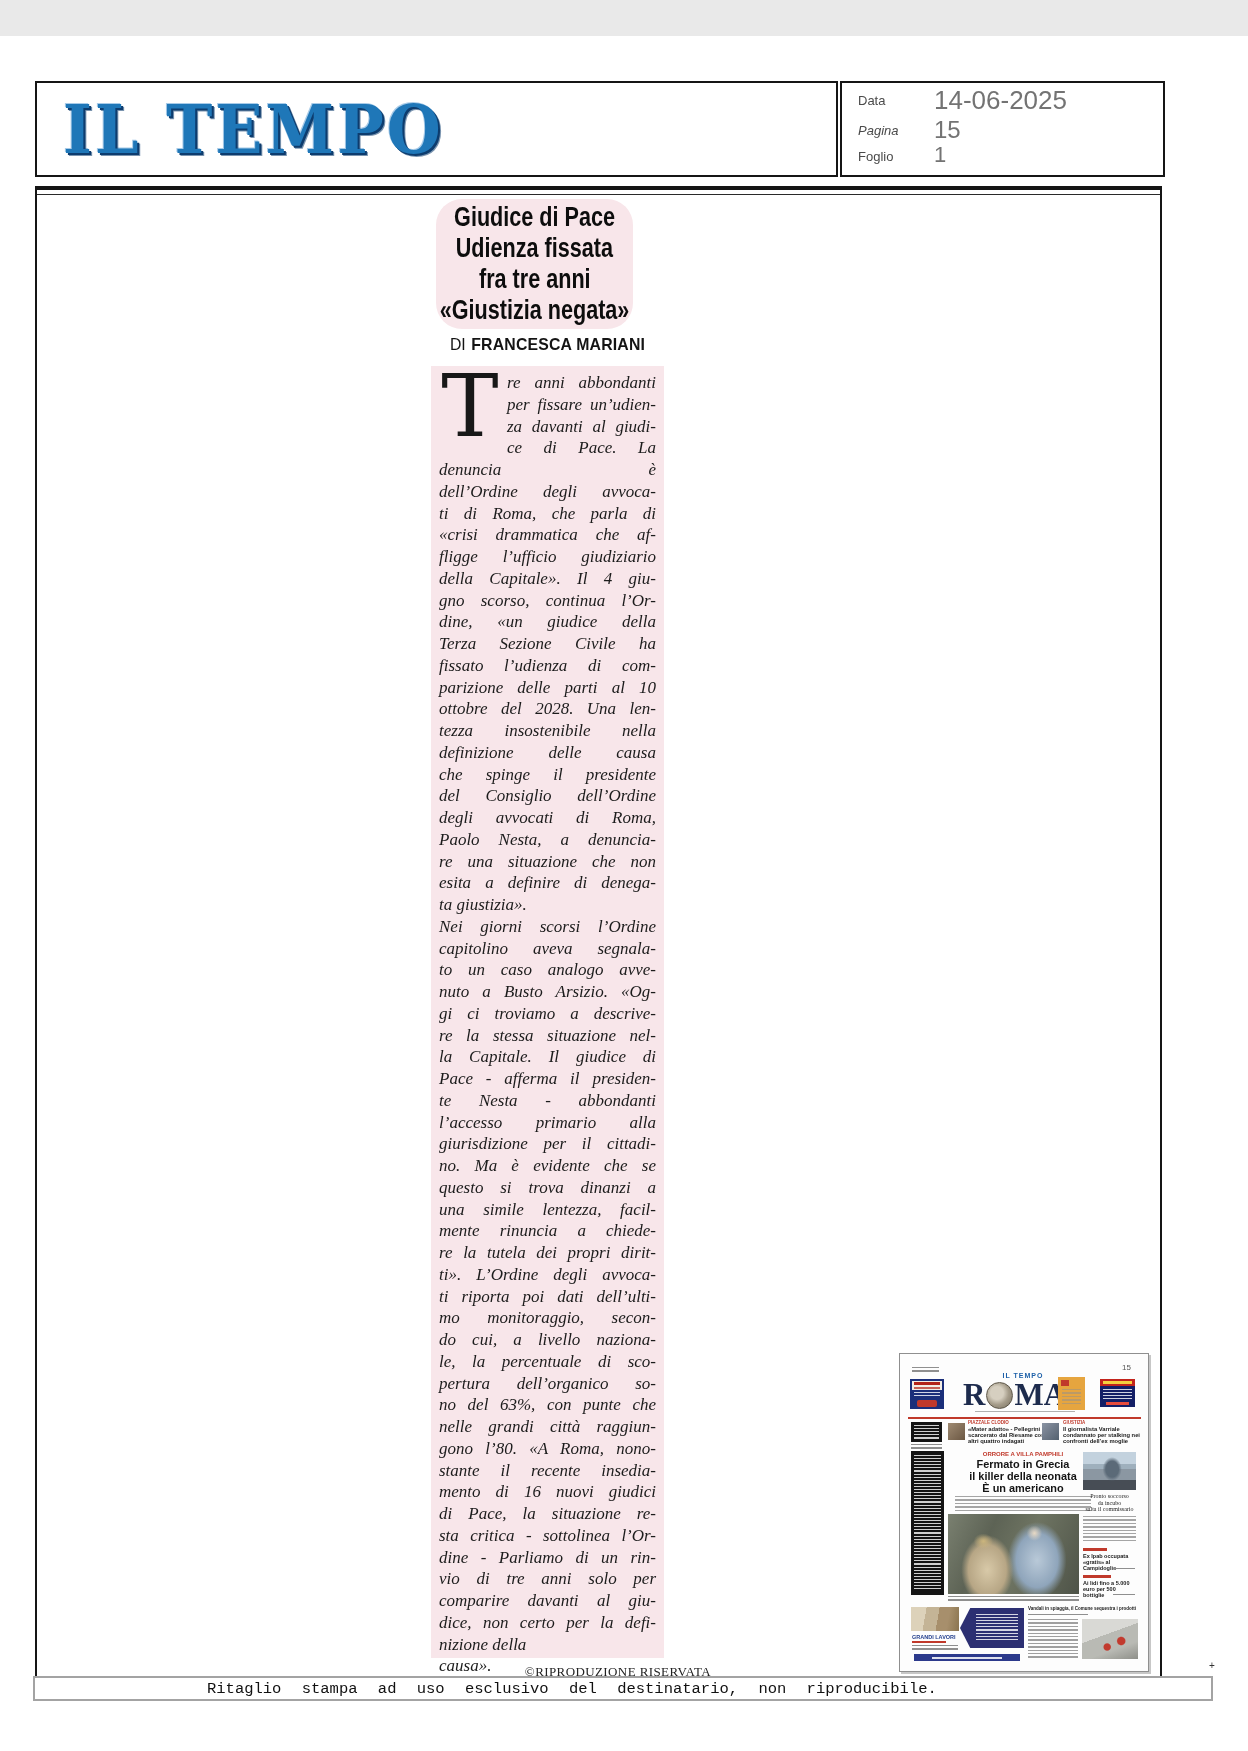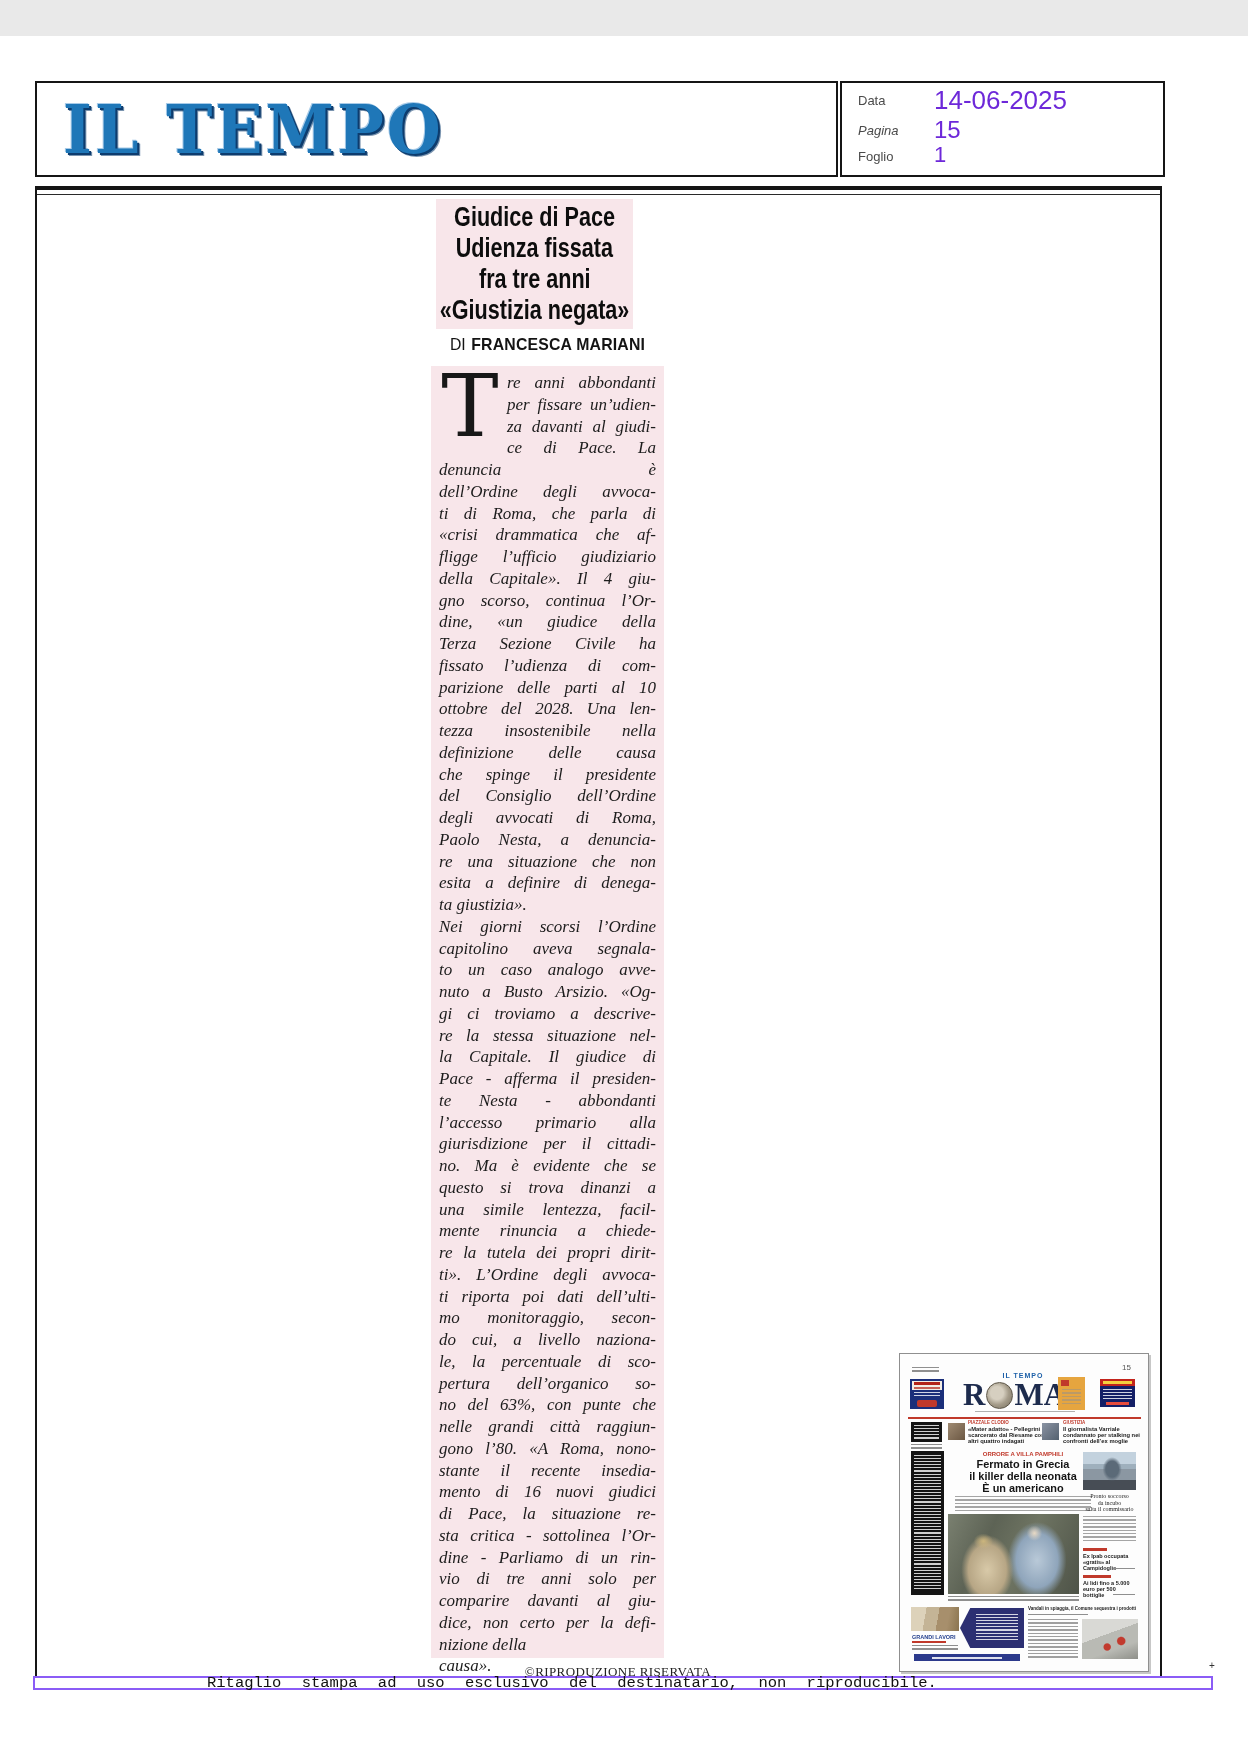--- a/index.html
+++ b/index.html
@@ -8,48 +8,48 @@
   .abs{position:absolute;}
 
   
   #logo-box{left:35px;top:45px;width:799px;height:92px;border:2px solid #151515;background:#fff;
             display:flex;align-items:center;}
   #logo-text{font-family:"DejaVu Serif",serif;font-weight:bold;font-size:62px;letter-spacing:3px;
              color:#1f77b8;padding-left:26px;transform:scaleY(1.08);
              text-shadow:2px 2px 0 #0d3c6e,3px 3px 0 rgba(13,60,110,.55),-1px -1px 0 #a8cbe8;}
   #meta-box{left:840px;top:45px;width:321px;height:92px;border:2px solid #151515;background:#fff;}
   .meta-label{position:absolute;left:16px;font-size:13px;color:#4a4a4a;}
-  .meta-value{position:absolute;left:92px;color:#6d28d9;}
+  .meta-value{position:absolute;left:92px;color:#737373;}
 
   
   #main-box{left:35px;top:150px;width:1123px;height:1488px;border:2px solid #151515;border-top:4px solid #151515;background:#fff;}
   #main-box-hairline{left:0;top:4px;width:100%;height:1px;background:#2a2a2a;}
 
   
   .pinkbg{background:#f8e6ea;}
   #title-block{left:399px;top:9px;width:197px;height:130px;display:flex;flex-direction:column;
-               justify-content:center;align-items:center;}
+               justify-content:center;align-items:center;border-radius:26px;}
   .t-line{font-weight:bold;font-size:27px;line-height:31px;color:#0d0d0d;white-space:nowrap;
           transform:scaleX(0.80);transform-origin:center;}
   #byline{left:394px;top:143px;width:233px;height:24px;display:flex;justify-content:center;align-items:center;
           font-size:17px;color:#141414;transform:scaleX(0.93);}
   #byline .b-prefix{font-weight:500;margin-right:6px;}
   #byline .b-name{font-weight:bold;letter-spacing:.2px;}
 
   #body-col{left:394px;top:176px;width:233px;height:1292px;padding:6px 8px 0 8px;box-sizing:border-box;
             font-family:"Liberation Serif",serif;font-style:italic;font-size:17px;color:#1c1c1c;}
   #dropcap{float:left;width:62px;height:64px;margin:2px 6px 0 0;font-family:"DejaVu Serif",serif;
            font-style:normal;font-size:86px;line-height:64px;color:#181818;text-align:center;}
   .bline{text-align:justify;text-align-last:justify;line-height:21.75px;white-space:normal;}
   .bline.flush{text-align-last:left;}
   #copyright{left:394px;top:1474px;width:280px;text-align:right;font-family:"Liberation Serif",serif;
              font-size:13px;letter-spacing:.4px;color:#222;}
 
   
-  #footer-bar{left:33px;top:1640px;width:1180px;height:14px;border:2px solid #8b5cf6;background:#fff;
+  #footer-bar{left:33px;top:1640px;width:1180px;height:25px;border:2px solid #a3a3a3;background:#fff;
               display:flex;align-items:center;box-sizing:border-box;}
   #footer-text{font-family:"Liberation Mono",monospace;font-size:15.5px;word-spacing:11px;
                padding-left:172px;color:#111;}
   #reg-mark{left:1209px;top:1624px;font-size:10px;color:#333;}
 
   
   #thumb{left:899px;top:1317px;width:248px;height:317px;background:#fdfdfd;border:1px solid #8f8f8f;
          box-shadow:2px 2px 0 #c7c7c7;font-family:"Liberation Sans",sans-serif;}
   .blurtxt{filter:blur(0.45px);}
   .stripes{background:repeating-linear-gradient(#8f8f8f 0 1.3px,transparent 1.3px 3.4px);}

